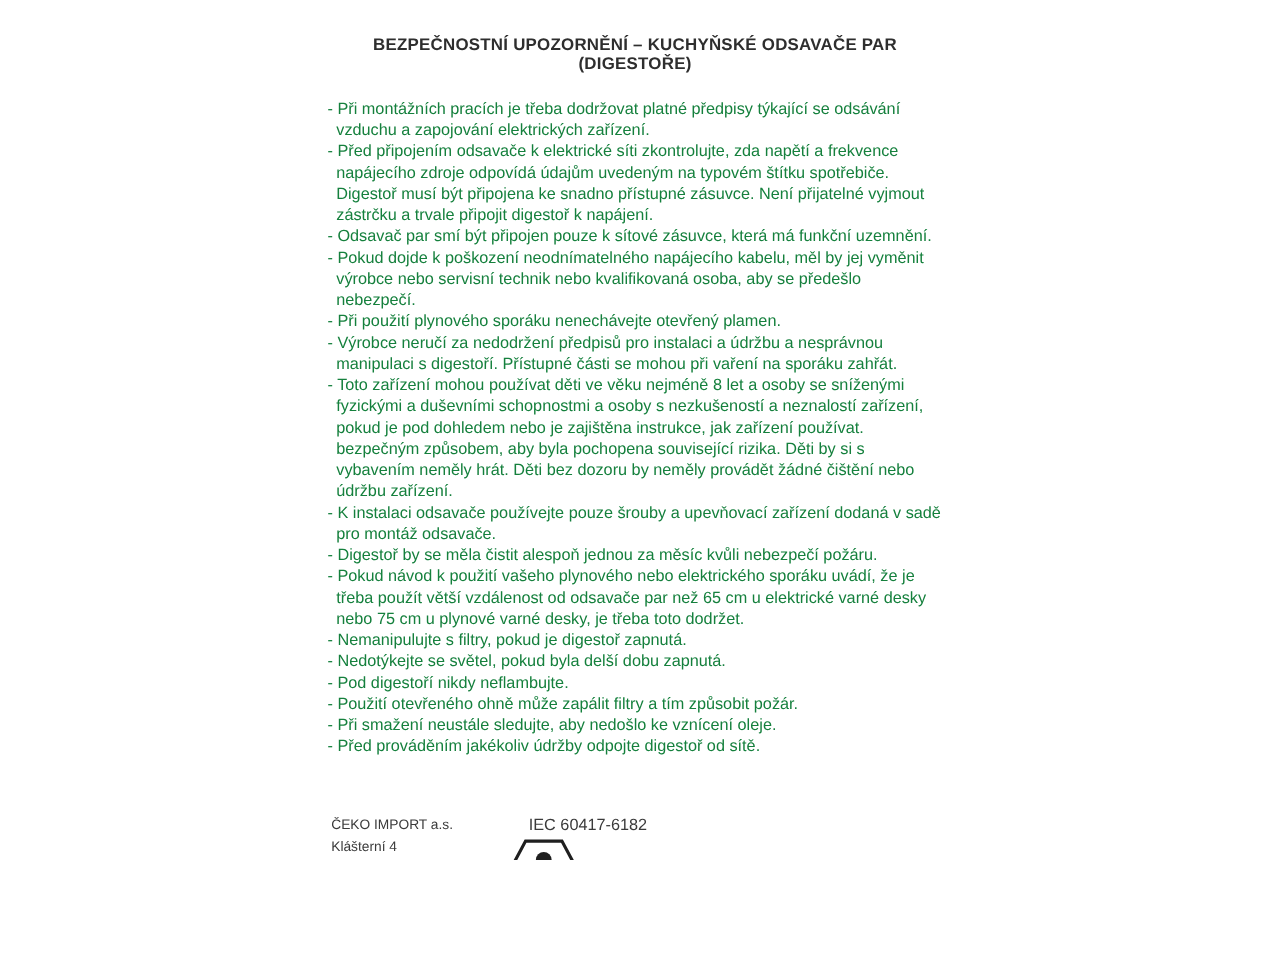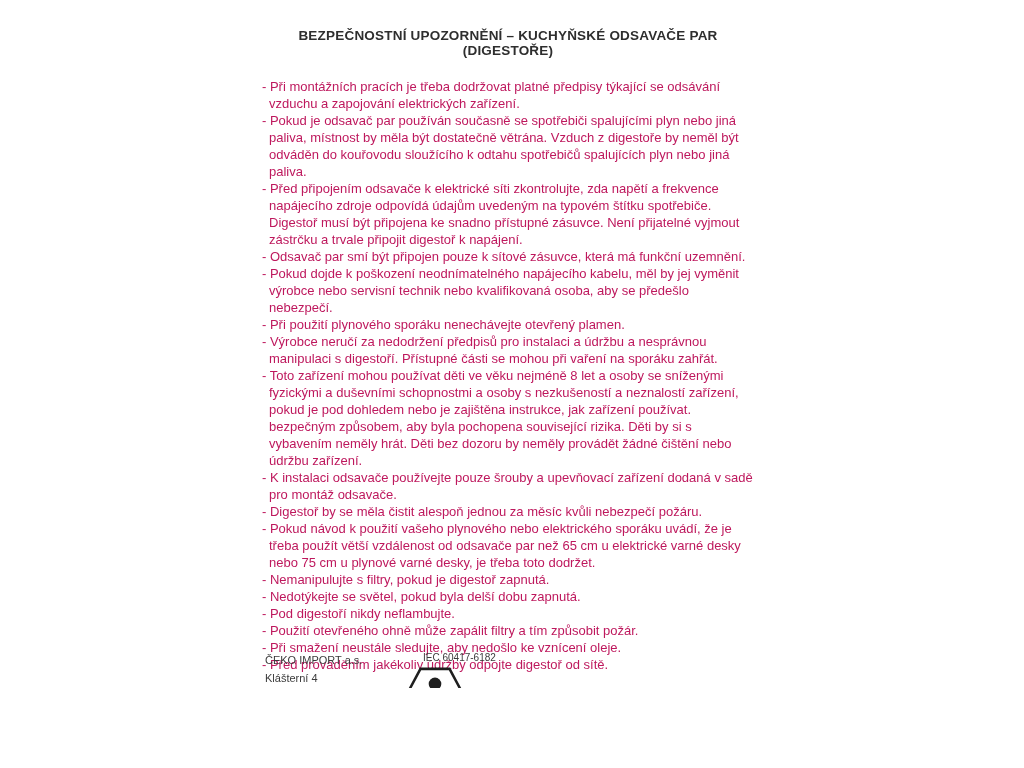--- a/index.html
+++ b/index.html
@@ -29,58 +29,57 @@
     font-weight: bold;
     letter-spacing: 0.2px;
     color: #2e2e2e;
   }
   .list .item {
     margin: 0;
     font-size: 13px;
     line-height: 17px;
     padding-left: 7px;
     text-indent: -7px;
-    color: #be185d;
+    color: #15803d;
   }
   .footer {
     position: absolute;
     left: 265px;
     top: 652px;
     font-size: 11px;
     line-height: 17.5px;
     color: #3b3b3b;
   }
   .symbol-block {
     position: absolute;
     left: 404px;
     top: 652px;
     width: 80px;
   }
   .symbol-label {
-    font-size: 10px;
+    font-size: 13px;
     color: #3b3b3b;
     margin-bottom: 2px;
     white-space: nowrap;
     padding-left: 19px;
   }
   .symbol-svg {
     display: block;
     margin-top: 2px;
   }
 </style>
 </head>
 <body>
 
 <div class="page">
 
   <div class="content">
     <h1 class="title">BEZPEČNOSTNÍ UPOZORNĚNÍ – KUCHYŇSKÉ ODSAVAČE PAR (DIGESTOŘE)</h1>
     <div class="list">
         <p class="item">- Při montážních pracích je třeba dodržovat platné předpisy týkající se odsávání vzduchu a zapojování elektrických zařízení.</p>
-        <p class="item">- Pokud je odsavač par používán současně se spotřebiči spalujícími plyn nebo jiná paliva, místnost by měla být dostatečně větrána. Vzduch z digestoře by neměl být odváděn do kouřovodu sloužícího k odtahu spotřebičů spalujících plyn nebo jiná paliva.</p>
         <p class="item">- Před připojením odsavače k elektrické síti zkontrolujte, zda napětí a frekvence napájecího zdroje odpovídá údajům uvedeným na typovém štítku spotřebiče. Digestoř musí být připojena ke snadno přístupné zásuvce. Není přijatelné vyjmout zástrčku a trvale připojit digestoř k napájení.</p>
         <p class="item">- Odsavač par smí být připojen pouze k sítové zásuvce, která má funkční uzemnění.</p>
         <p class="item">- Pokud dojde k poškození neodnímatelného napájecího kabelu, měl by jej vyměnit výrobce nebo servisní technik nebo kvalifikovaná osoba, aby se předešlo nebezpečí.</p>
         <p class="item">- Při použití plynového sporáku nenechávejte otevřený plamen.</p>
         <p class="item">- Výrobce neručí za nedodržení předpisů pro instalaci a údržbu a nesprávnou manipulaci s digestoří. Přístupné části se mohou při vaření na sporáku zahřát.</p>
         <p class="item">- Toto zařízení mohou používat děti ve věku nejméně 8 let a osoby se sníženými fyzickými a duševními schopnostmi a osoby s nezkušeností a neznalostí zařízení, pokud je pod dohledem nebo je zajištěna instrukce, jak zařízení používat. bezpečným způsobem, aby byla pochopena související rizika. Děti by si s vybavením neměly hrát. Děti bez dozoru by neměly provádět žádné čištění nebo údržbu zařízení.</p>
         <p class="item">- K instalaci odsavače používejte pouze šrouby a upevňovací zařízení dodaná v sadě pro montáž odsavače.</p>
         <p class="item">- Digestoř by se měla čistit alespoň jednou za měsíc kvůli nebezpečí požáru.</p>
         <p class="item">- Pokud návod k použití vašeho plynového nebo elektrického sporáku uvádí, že je třeba použít větší vzdálenost od odsavače par než 65 cm u elektrické varné desky nebo 75 cm u plynové varné desky, je třeba toto dodržet.</p>
         <p class="item">- Nemanipulujte s filtry, pokud je digestoř zapnutá.</p>

